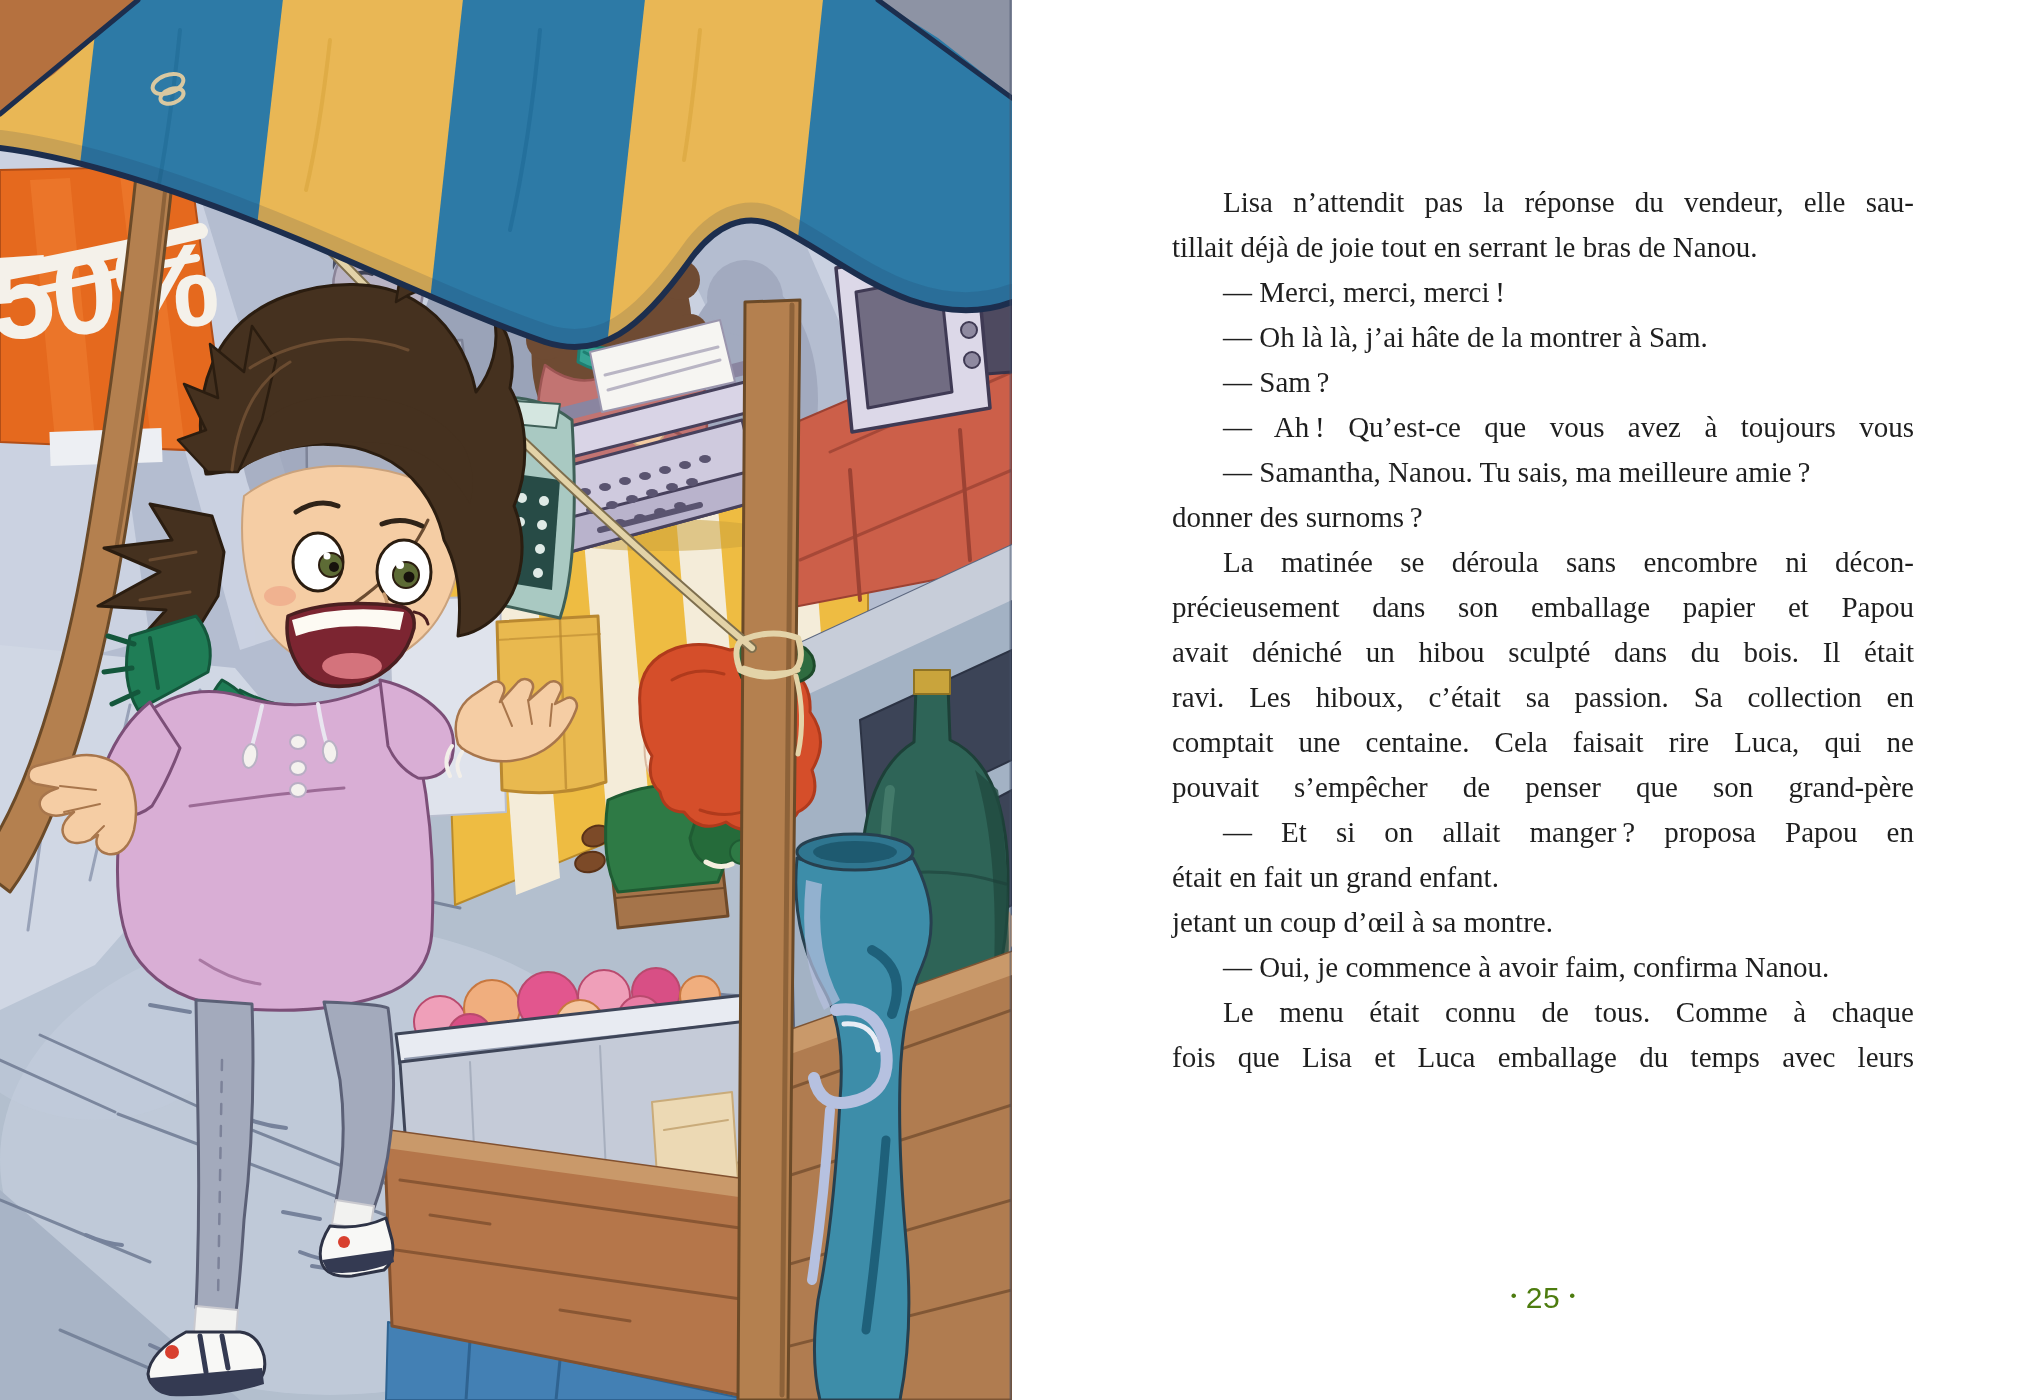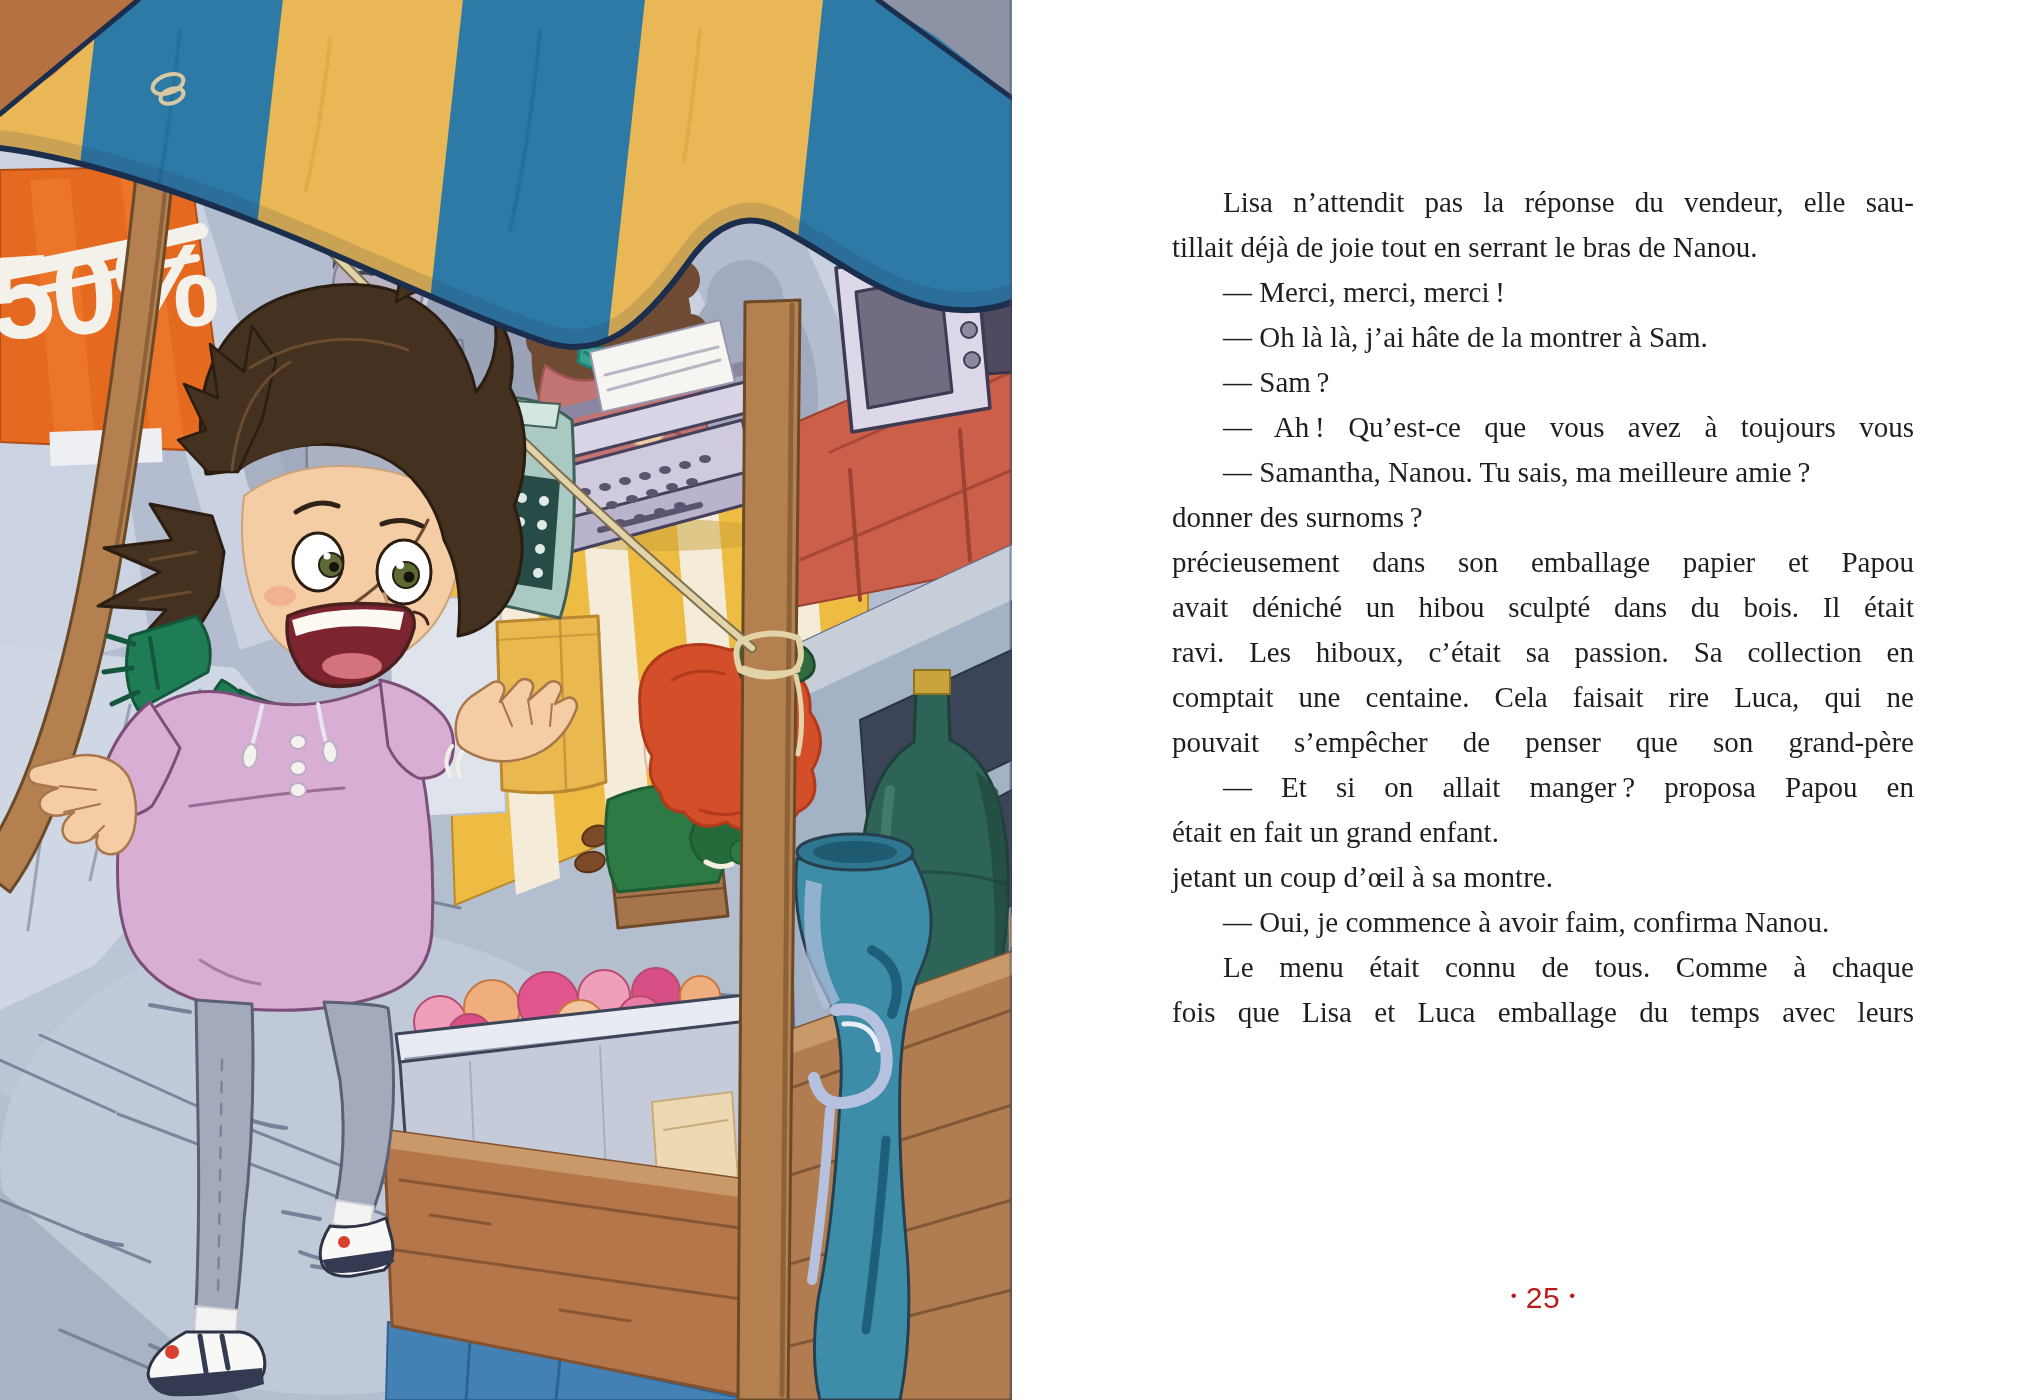--- a/index.html
+++ b/index.html
@@ -12,21 +12,21 @@
   .textcol{
     position:absolute;left:1172px;top:180px;width:742px;
     font-family:Liberation Serif, serif;font-size:29px;line-height:45px;
     color:#1f1f1f;
   }
   .line{height:45px;white-space:nowrap;}
   .line.ind{text-indent:51px;}
   .line.j{text-align:justify;text-align-last:justify;}
   .pageno{
     position:absolute;left:1172px;top:1281px;width:742px;height:36px;
-    text-align:center;color:#b91c1c;font-family:"Liberation Sans",sans-serif;
+    text-align:center;color:#4d7c0f;font-family:"Liberation Sans",sans-serif;
   }
   .pageno .num{font-size:30px;letter-spacing:.5px;vertical-align:middle;}
   .pageno .dot{font-size:17px;vertical-align:middle;position:relative;top:-2px;margin:0 9px;}
   .signtext{
     font-family:"Liberation Sans",sans-serif;font-weight:bold;
     letter-spacing:-3px;
   }
 </style>
 </head>
 <body>
@@ -459,20 +459,21 @@
   <div class="textcol">
 
   <div class="line ind j">Lisa n’attendit pas la réponse du vendeur, elle sau-</div>
       <div class="line">tillait déjà de joie tout en serrant le bras de Nanou.</div>
       <div class="line ind">— Merci, merci, merci !</div>
       <div class="line ind">— Oh là là, j’ai hâte de la montrer à Sam.</div>
       <div class="line ind">— Sam ?</div>
       <div class="line ind j">— Ah ! Qu’est-ce que vous avez à toujours vous</div>
       <div class="line ind">— Samantha, Nanou. Tu sais, ma meilleure amie ?</div>
       <div class="line">donner des surnoms ?</div>
+      <div class="line ind j">La matinée se déroula sans encombre ni décon-</div>
       <div class="line j">précieusement dans son emballage papier et Papou</div>
       <div class="line j">avait déniché un hibou sculpté dans du bois. Il était</div>
       <div class="line j">ravi. Les hiboux, c’était sa passion. Sa collection en</div>
       <div class="line j">comptait une centaine. Cela faisait rire Luca, qui ne</div>
       <div class="line j">pouvait s’empêcher de penser que son grand-père</div>
       <div class="line ind j">— Et si on allait manger ? proposa Papou en</div>
       <div class="line">était en fait un grand enfant.</div>
       <div class="line">jetant un coup d’œil à sa montre.</div>
       <div class="line ind">— Oui, je commence à avoir faim, confirma Nanou.</div>
       <div class="line ind j">Le menu était connu de tous. Comme à chaque</div>

